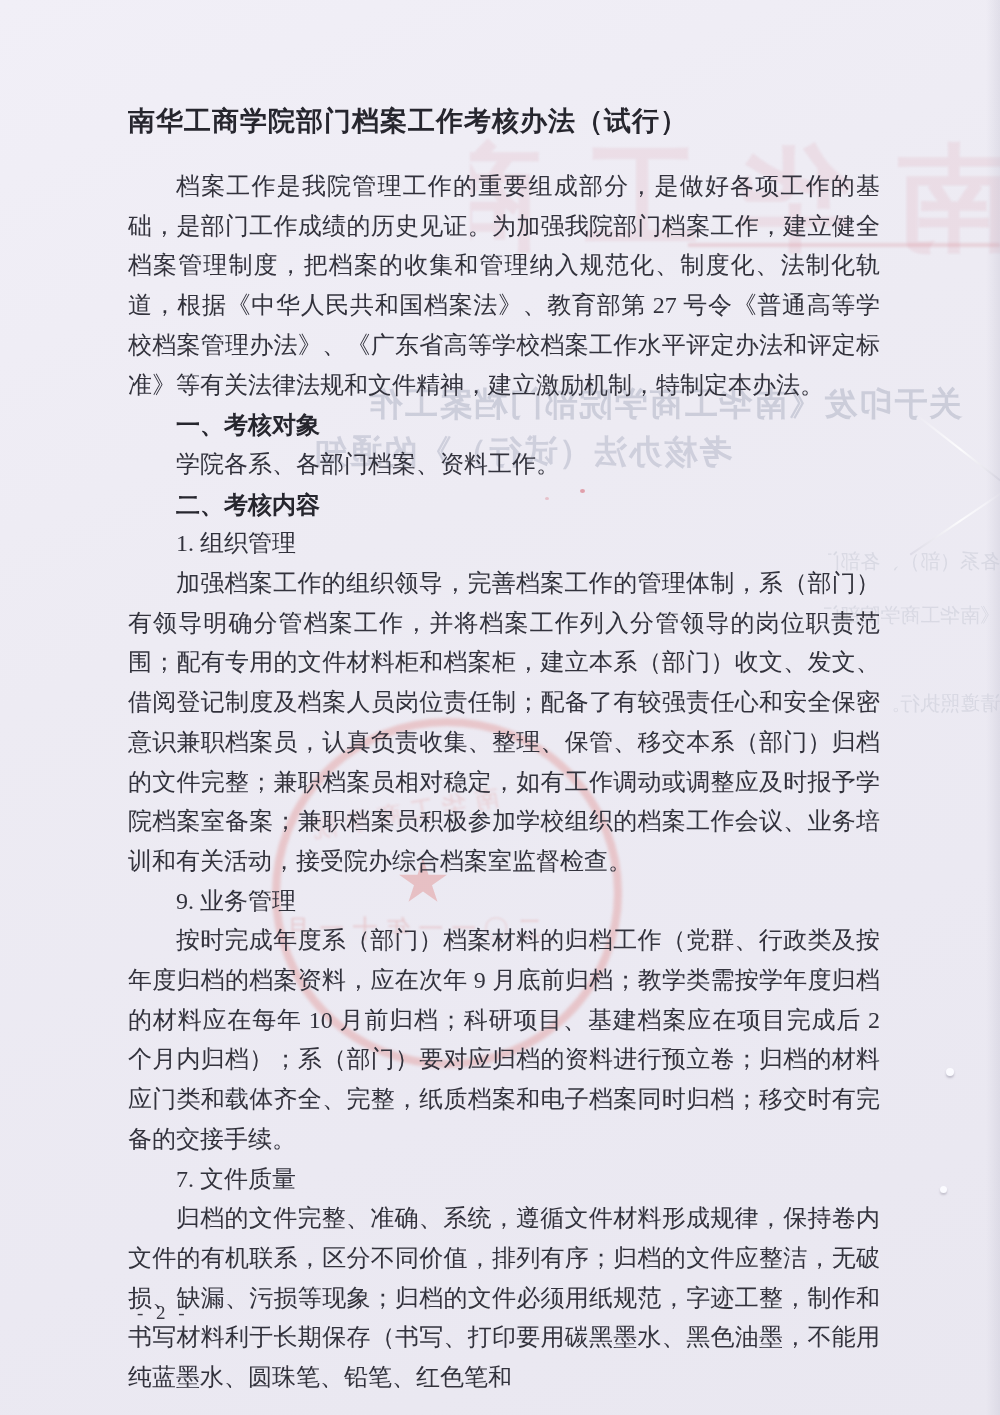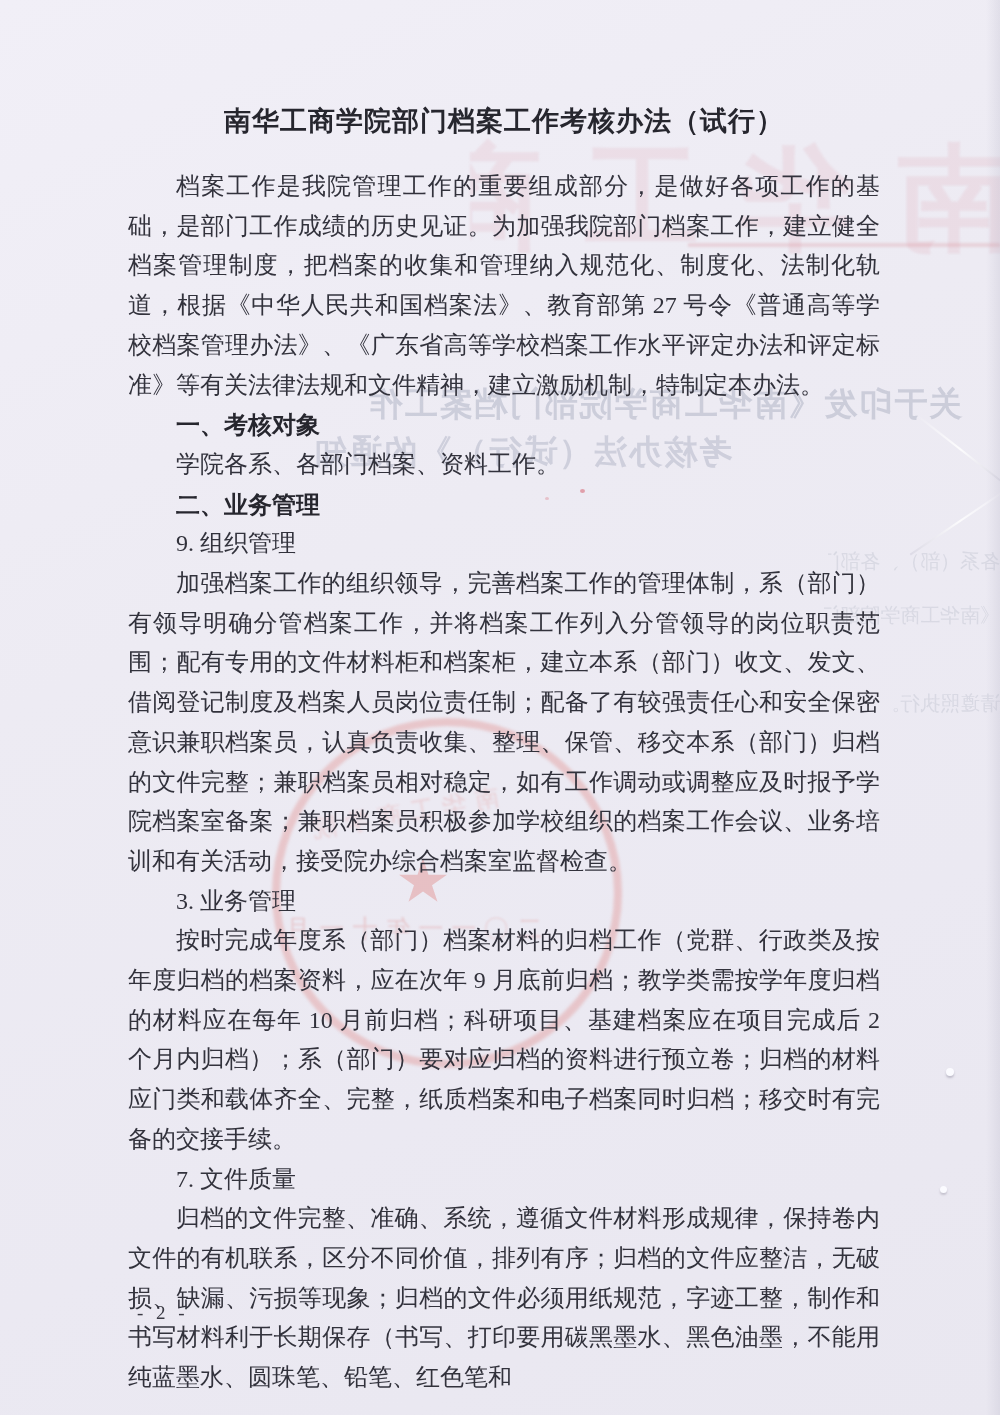--- a/index.html
+++ b/index.html
@@ -53,21 +53,21 @@
     box-shadow:0 2px 2px rgba(150,148,165,0.5);}
   .speck-w2{left:940px;top:1186px;width:7px;height:7px;background:#fbfbff;
     box-shadow:0 2px 2px rgba(150,148,165,0.45);}
   .speck-r1{left:580px;top:489px;width:5px;height:4px;background:rgba(214,96,110,0.55);}
   .speck-r2{left:545px;top:497px;width:4px;height:3px;background:rgba(214,96,110,0.3);}
   .speck-g1{left:183px;top:1374px;width:5px;height:4px;background:rgba(160,158,172,0.5);}
   .edge-shade{position:absolute;right:0;top:0;width:14px;height:1415px;pointer-events:none;
     background:linear-gradient(270deg,rgba(188,186,203,0.28),transparent);}
   
   .content{position:absolute;left:128px;top:101px;width:752px;}
-  .doc-title{margin:0 0 26px 0;text-align:center;font-size:27px;line-height:40px;
+  .doc-title{margin:0 0 26px 0;text-align:left;font-size:27px;line-height:40px;
     font-weight:bold;font-family:Liberation Serif, serif;letter-spacing:1px;color:#26262e;}
   .content p{margin:0;font-size:24px;line-height:39.7px;text-indent:2em;
     text-align:justify;color:#32323c;}
   .content p.head{font-weight:bold;font-family:"Liberation Sans",sans-serif;
     text-align:left;color:#26262e;}
   .pageno{position:absolute;left:137px;top:1302px;font-size:19px;
     letter-spacing:4px;color:#3a3a44;}
 </style>
 </head>
 <body>
@@ -92,22 +92,22 @@
 <div class="speck speck-r1"></div>
 <div class="speck speck-r2"></div>
 <div class="speck speck-g1"></div>
 <div class="edge-shade"></div>
 
 <div class="content">
   <h1 class="doc-title">南华工商学院部门档案工作考核办法（试行）</h1>
   <p>档案工作是我院管理工作的重要组成部分，是做好各项工作的基础，是部门工作成绩的历史见证。为加强我院部门档案工作，建立健全档案管理制度，把档案的收集和管理纳入规范化、制度化、法制化轨道，根据《中华人民共和国档案法》、教育部第 27 号令《普通高等学校档案管理办法》、《广东省高等学校档案工作水平评定办法和评定标准》等有关法律法规和文件精神，建立激励机制，特制定本办法。</p>
   <p class="head">一、考核对象</p>
   <p>学院各系、各部门档案、资料工作。</p>
-  <p class="head">二、业务管理</p>
-  <p>9. 组织管理</p>
+  <p class="head">二、考核内容</p>
+  <p>1. 组织管理</p>
   <p>加强档案工作的组织领导，完善档案工作的管理体制，系（部门）有领导明确分管档案工作，并将档案工作列入分管领导的岗位职责范围；配有专用的文件材料柜和档案柜，建立本系（部门）收文、发文、借阅登记制度及档案人员岗位责任制；配备了有较强责任心和安全保密意识兼职档案员，认真负责收集、整理、保管、移交本系（部门）归档的文件完整；兼职档案员相对稳定，如有工作调动或调整应及时报予学院档案室备案；兼职档案员积极参加学校组织的档案工作会议、业务培训和有关活动，接受院办综合档案室监督检查。</p>
-  <p>3. 业务管理</p>
+  <p>9. 业务管理</p>
   <p>按时完成年度系（部门）档案材料的归档工作（党群、行政类及按年度归档的档案资料，应在次年 9 月底前归档；教学类需按学年度归档的材料应在每年 10 月前归档；科研项目、基建档案应在项目完成后 2 个月内归档）；系（部门）要对应归档的资料进行预立卷；归档的材料应门类和载体齐全、完整，纸质档案和电子档案同时归档；移交时有完备的交接手续。</p>
   <p>7. 文件质量</p>
   <p>归档的文件完整、准确、系统，遵循文件材料形成规律，保持卷内文件的有机联系，区分不同价值，排列有序；归档的文件应整洁，无破损、缺漏、污损等现象；归档的文件必须用纸规范，字迹工整，制作和书写材料利于长期保存（书写、打印要用碳黑墨水、黑色油墨，不能用纯蓝墨水、圆珠笔、铅笔、红色笔和</p>
 </div>
 
 <div class="pageno">- 2 -</div>
 
 </body></html>

